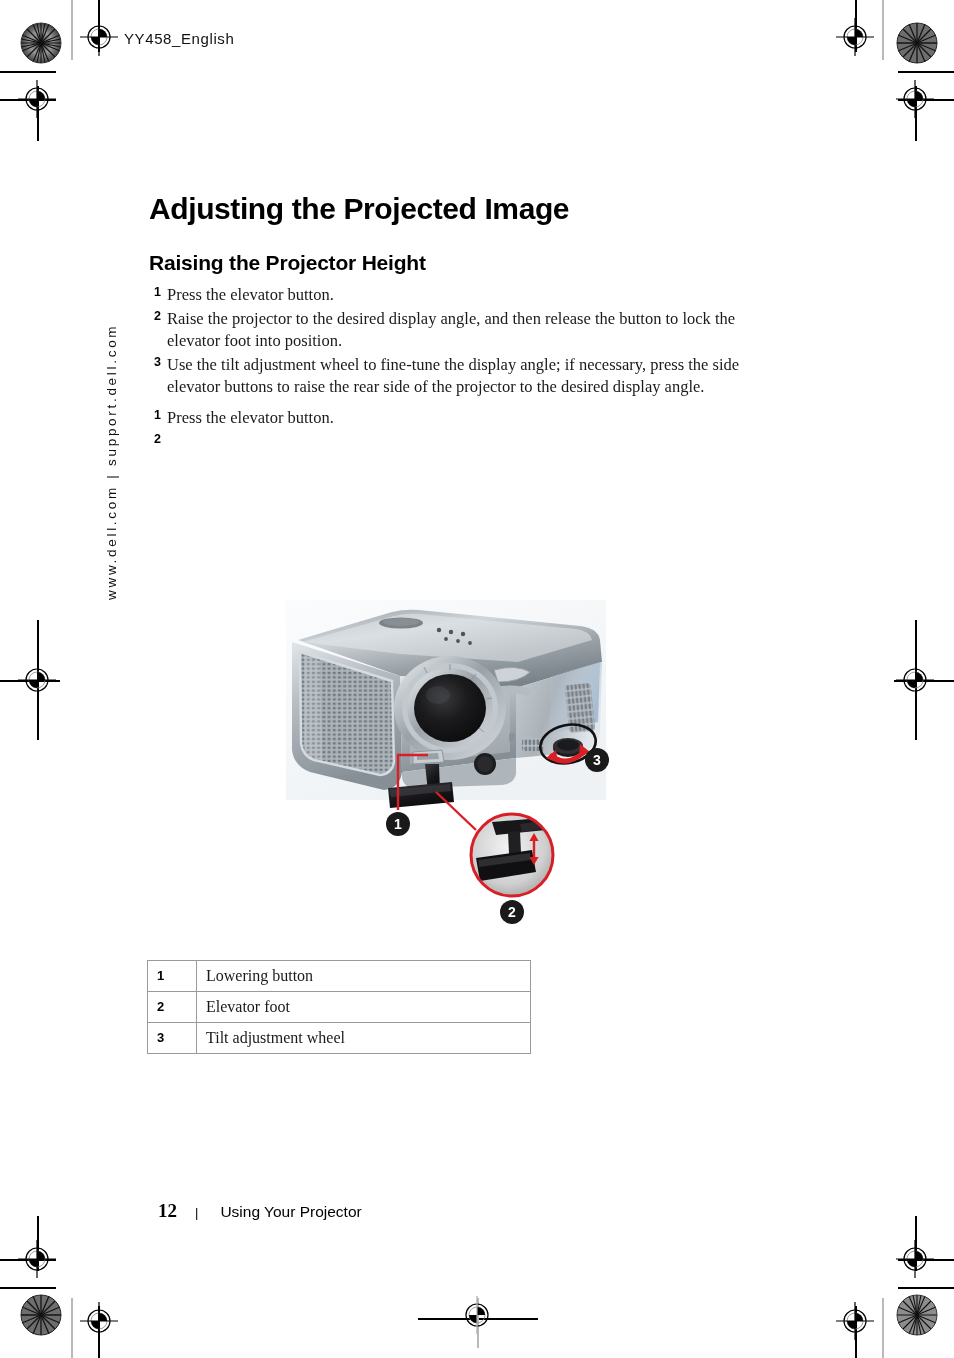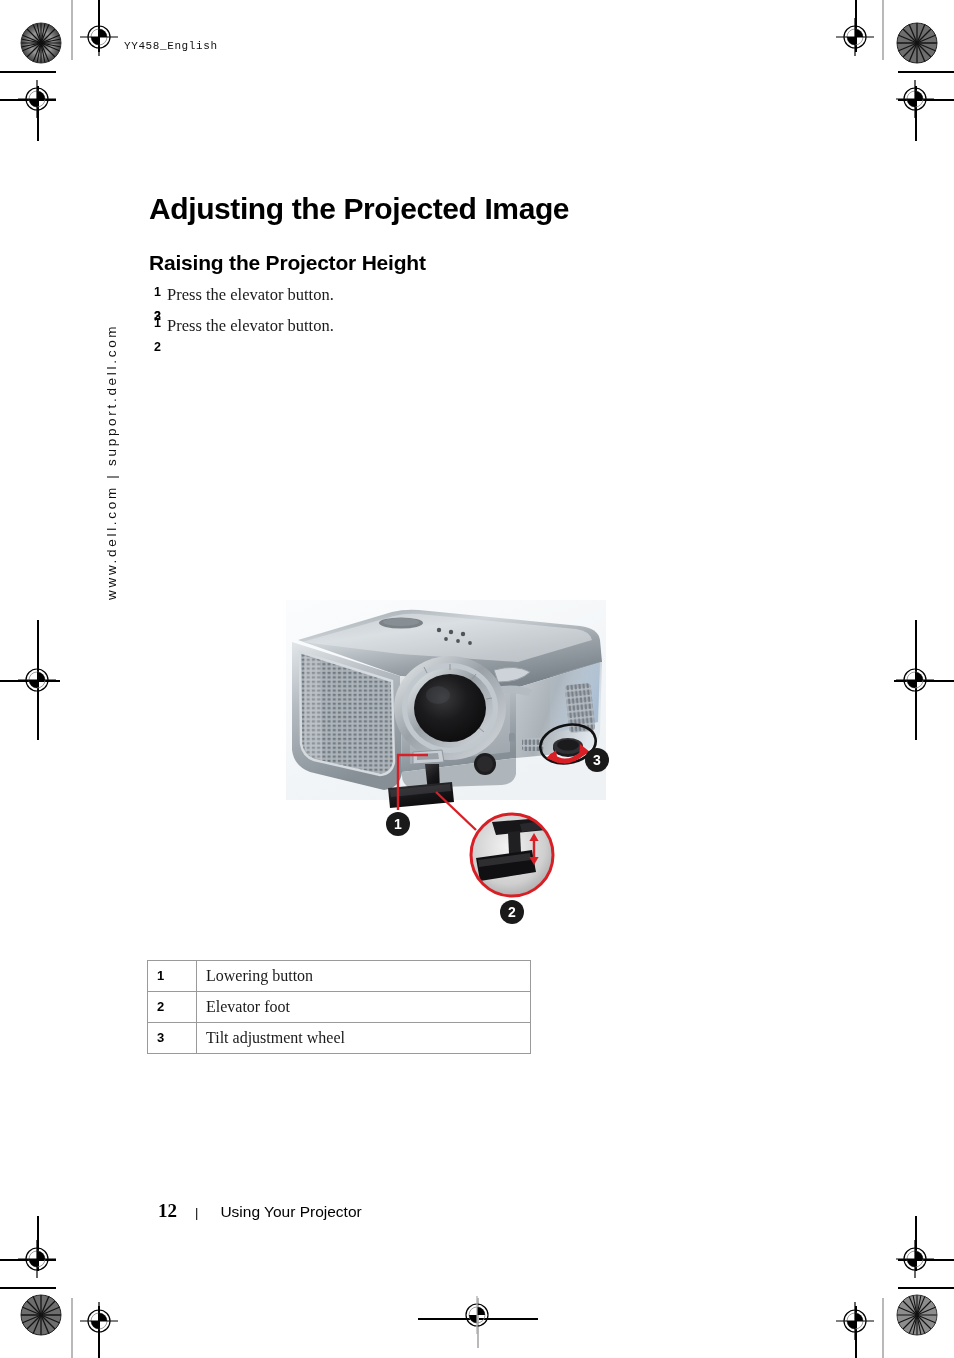--- a/index.html
+++ b/index.html
@@ -40,23 +40,23 @@
     font-size: 13.5px;
     letter-spacing: 2.7px;
     color: #101010;
     white-space: nowrap;
   }
 
   
   .doc-code {
     position: absolute;
     left: 124px;
-    top: 40px;
-    font-family: Liberation Mono, monospace;
-    font-size: 11px;
+    top: 30px;
+    font-family: Liberation Sans, sans-serif;
+    font-size: 15px;
     letter-spacing: 0.6px;
     color: #111;
   }
 
   
   .content {
     position: absolute;
     left: 149px;
     top: 193px;
     width: 640px;
@@ -367,23 +367,25 @@
   <h1 class="page-title">Adjusting the Projected Image</h1>
 
   <h2 class="section-title">Raising the Projector Height</h2>
   <ol class="steps">
     <li>
       <span class="num">1</span>
       <span>Press the elevator button.</span>
     </li>
     <li>
       <span class="num">2</span>
+      <span>Raise the projector to the desired display angle, and then release the button to lock the elevator foot into position.</span>
     </li>
     <li>
       <span class="num">3</span>
+      <span>Use the tilt adjustment wheel to fine-tune the display angle; if necessary, press the side elevator buttons to raise the rear side of the projector to the desired display angle.</span>
     </li>
   </ol>
 
   <ol class="steps">
     <li>
       <span class="num">1</span>
       <span>Press the elevator button.</span>
     </li>
     <li>
       <span class="num">2</span>

